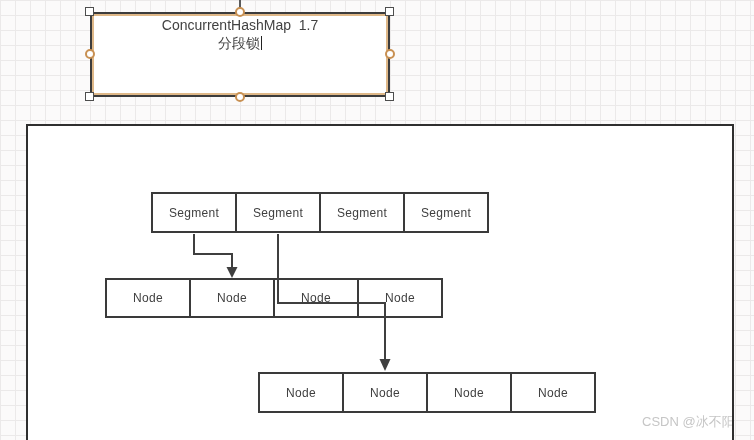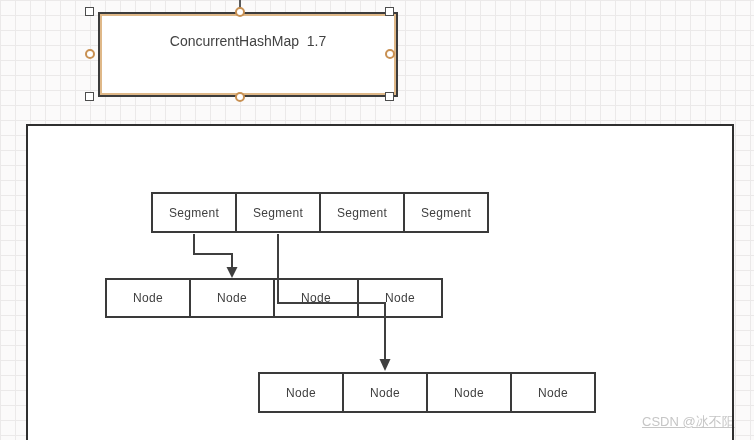--- a/index.html
+++ b/index.html
@@ -40,33 +40,33 @@
   svg.connectors {
     position:absolute; left:0; top:0; width:754px; height:440px;
     z-index:5; pointer-events:none;
   }
   svg.connectors polyline { fill:none; stroke:#3f3f3f; stroke-width:2; }
   svg.connectors polygon { fill:#3f3f3f; stroke:none; }
 
   
   .watermark {
     position:absolute; left:642px; top:413px; z-index:3;
-    font-size:13px; color:#c6c6c6; white-space:pre;text-decoration:underline;
+    font-size:13px; color:#c6c6c6; white-space:pre;
   }
   .border-patch {
     position:absolute; left:732px; top:404px; width:2px; height:36px;
     background:#2f2f2f; z-index:4;
   }
 
   
   .note {
     position:absolute; left:90px; top:12px; width:300px; height:85px;
     background:#ffffff; border:2px solid #3c3c3c;
     box-shadow: inset 0 0 0 2px #dfb888;
-    z-index:6; padding-top:19px; text-align:center;margin-left:8px;
+    z-index:6; padding-top:3px; text-align:center;
   }
   .note-line {
     font-size:14px; line-height:17.5px; color:#424242; white-space:pre;
   }
   .text-cursor {
     display:inline-block; width:1px; height:14px; background:#222;
     vertical-align:-2px; margin-left:1px;
   }
 
   
@@ -144,20 +144,21 @@
       <polygon points="226.5,267 237.5,267 232,278"></polygon>
     </g>
     <g>
       <polyline points="278,234 278,303 385,303 385,360"></polyline>
       <polygon points="379.5,359 390.5,359 385,371"></polygon>
     </g>
   </svg>
 
   <div class="note">
     <div class="note-line">ConcurrentHashMap  1.7</div>
+    <div class="note-line"><span>分段锁</span><span class="text-cursor"></span></div>
   </div>
 
   <div class="rotate-stem"></div>
   <div class="handle-sq" style="left:85px;  top:7px;"></div>
   <div class="handle-sq" style="left:385px; top:7px;"></div>
   <div class="handle-sq" style="left:85px;  top:92px;"></div>
   <div class="handle-sq" style="left:385px; top:92px;"></div>
   <div class="handle-ci" style="left:235px; top:7px;"></div>
   <div class="handle-ci" style="left:235px; top:92px;"></div>
   <div class="handle-ci" style="left:85px;  top:49px;"></div>

